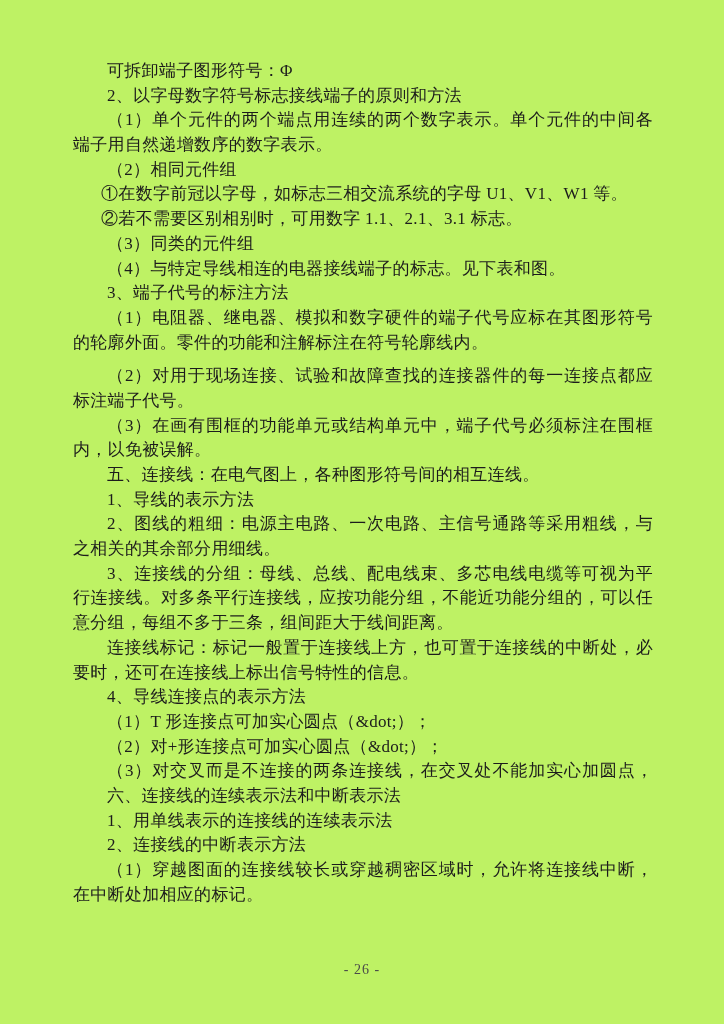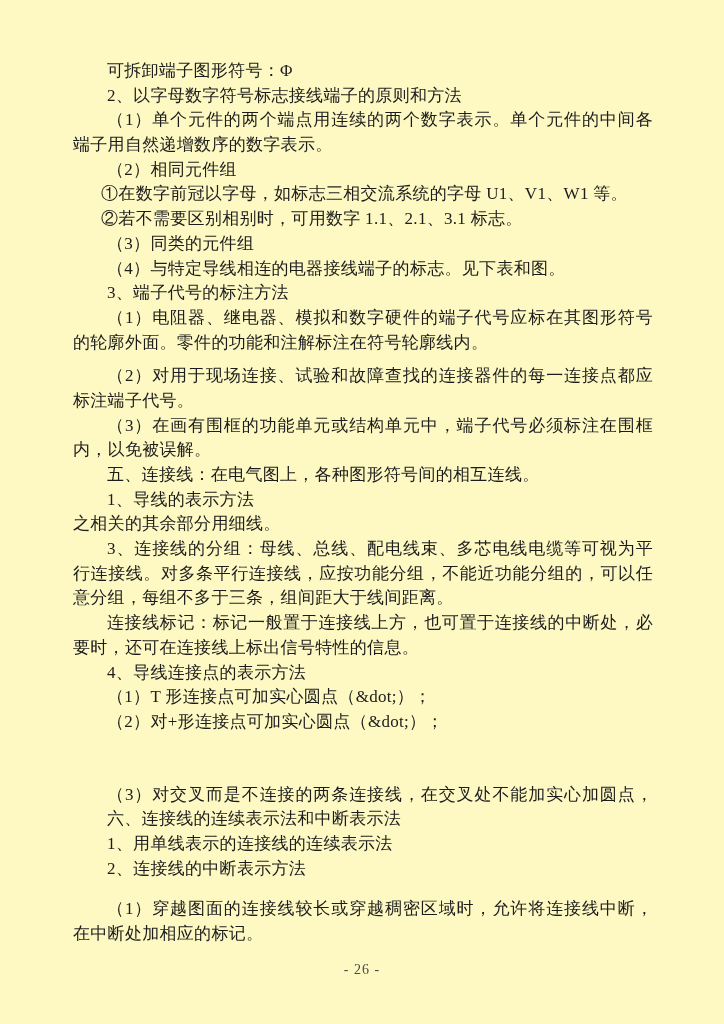--- a/index.html
+++ b/index.html
@@ -42,50 +42,51 @@
     width: 100%;
     text-align: center;
     font-size: 14px;
     color: #4a4a4a;
     letter-spacing: 1px;
   }
 </style>
 </head>
 <body>
 
-<div class="page" style="color: rgb(28, 28, 28); background: #fef9c3;">
+<div class="page" style="color: rgb(28, 28, 28); background: #bef264;">
   <div class="doc-body">
       <div class="line" style="text-indent: 2em;">可拆卸端子图形符号：Φ</div>
       <div class="line" style="text-indent: 2em;">2、以字母数字符号标志接线端子的原则和方法</div>
       <div class="line fill" style="text-indent: 2em;">（1）单个元件的两个端点用连续的两个数字表示。单个元件的中间各</div>
       <div class="line" style="text-indent: 0em;">端子用自然递增数序的数字表示。</div>
       <div class="line" style="text-indent: 2em;">（2）相同元件组</div>
       <div class="line" style="text-indent: 1.65em;">①在数字前冠以字母，如标志三相交流系统的字母 U1、V1、W1 等。</div>
       <div class="line" style="text-indent: 1.65em;">②若不需要区别相别时，可用数字 1.1、2.1、3.1 标志。</div>
       <div class="line" style="text-indent: 2em;">（3）同类的元件组</div>
       <div class="line" style="text-indent: 2em;">（4）与特定导线相连的电器接线端子的标志。见下表和图。</div>
       <div class="line" style="text-indent: 2em;">3、端子代号的标注方法</div>
       <div class="line fill" style="text-indent: 2em;">（1）电阻器、继电器、模拟和数字硬件的端子代号应标在其图形符号</div>
       <div class="line" style="text-indent: 0em;">的轮廓外面。零件的功能和注解标注在符号轮廓线内。</div>
       <div class="line fill" style="text-indent: 2em; margin-top: 9px;">（2）对用于现场连接、试验和故障查找的连接器件的每一连接点都应</div>
       <div class="line" style="text-indent: 0em;">标注端子代号。</div>
       <div class="line fill" style="text-indent: 2em;">（3）在画有围框的功能单元或结构单元中，端子代号必须标注在围框</div>
       <div class="line" style="text-indent: 0em;">内，以免被误解。</div>
       <div class="line" style="text-indent: 2em;">五、连接线：在电气图上，各种图形符号间的相互连线。</div>
       <div class="line" style="text-indent: 2em;">1、导线的表示方法</div>
+      <div class="line fill" style="text-indent: 2em;">2、图线的粗细：电源主电路、一次电路、主信号通路等采用粗线，与</div>
       <div class="line" style="text-indent: 0em;">之相关的其余部分用细线。</div>
       <div class="line fill" style="text-indent: 2em;">3、连接线的分组：母线、总线、配电线束、多芯电线电缆等可视为平</div>
       <div class="line fill" style="text-indent: 0em;">行连接线。对多条平行连接线，应按功能分组，不能近功能分组的，可以任</div>
       <div class="line" style="text-indent: 0em;">意分组，每组不多于三条，组间距大于线间距离。</div>
       <div class="line fill" style="text-indent: 2em;">连接线标记：标记一般置于连接线上方，也可置于连接线的中断处，必</div>
       <div class="line" style="text-indent: 0em;">要时，还可在连接线上标出信号特性的信息。</div>
       <div class="line" style="text-indent: 2em;">4、导线连接点的表示方法</div>
       <div class="line" style="text-indent: 2em;">（1）T 形连接点可加实心圆点（&amp;dot;）；</div>
       <div class="line" style="text-indent: 2em;">（2）对+形连接点可加实心圆点（&amp;dot;）；</div>
-      <div class="line fill" style="text-indent: 2em; margin-top: 48px;">（3）对交叉而是不连接的两条连接线，在交叉处不能加实心加圆点，</div>
+      <div class="line fill" style="text-indent: 2em;">（3）对交叉而是不连接的两条连接线，在交叉处不能加实心加圆点，</div>
       <div class="line" style="text-indent: 2em;">六、连接线的连续表示法和中断表示法</div>
       <div class="line" style="text-indent: 2em;">1、用单线表示的连接线的连续表示法</div>
       <div class="line" style="text-indent: 2em;">2、连接线的中断表示方法</div>
-      <div class="line fill" style="text-indent: 2em; margin-top: 16px;">（1）穿越图面的连接线较长或穿越稠密区域时，允许将连接线中断，</div>
+      <div class="line fill" style="text-indent: 2em;">（1）穿越图面的连接线较长或穿越稠密区域时，允许将连接线中断，</div>
       <div class="line" style="text-indent: 0em;">在中断处加相应的标记。</div>
     </div>
   <div class="footer" style="color: rgb(74, 74, 74);">- 26 -</div>
 </div>
 
 </body></html>

